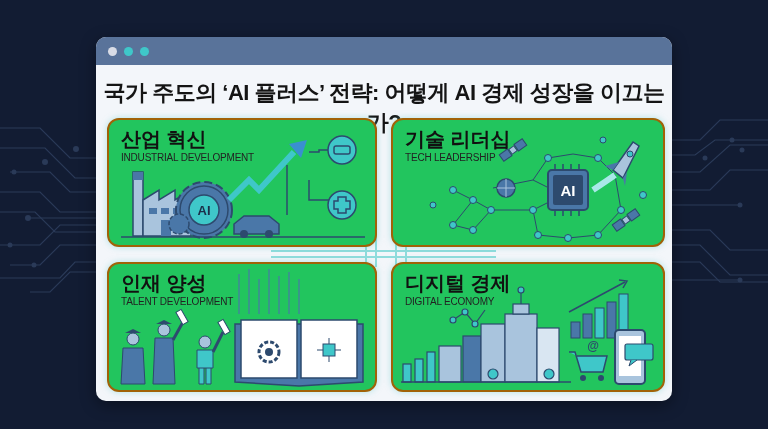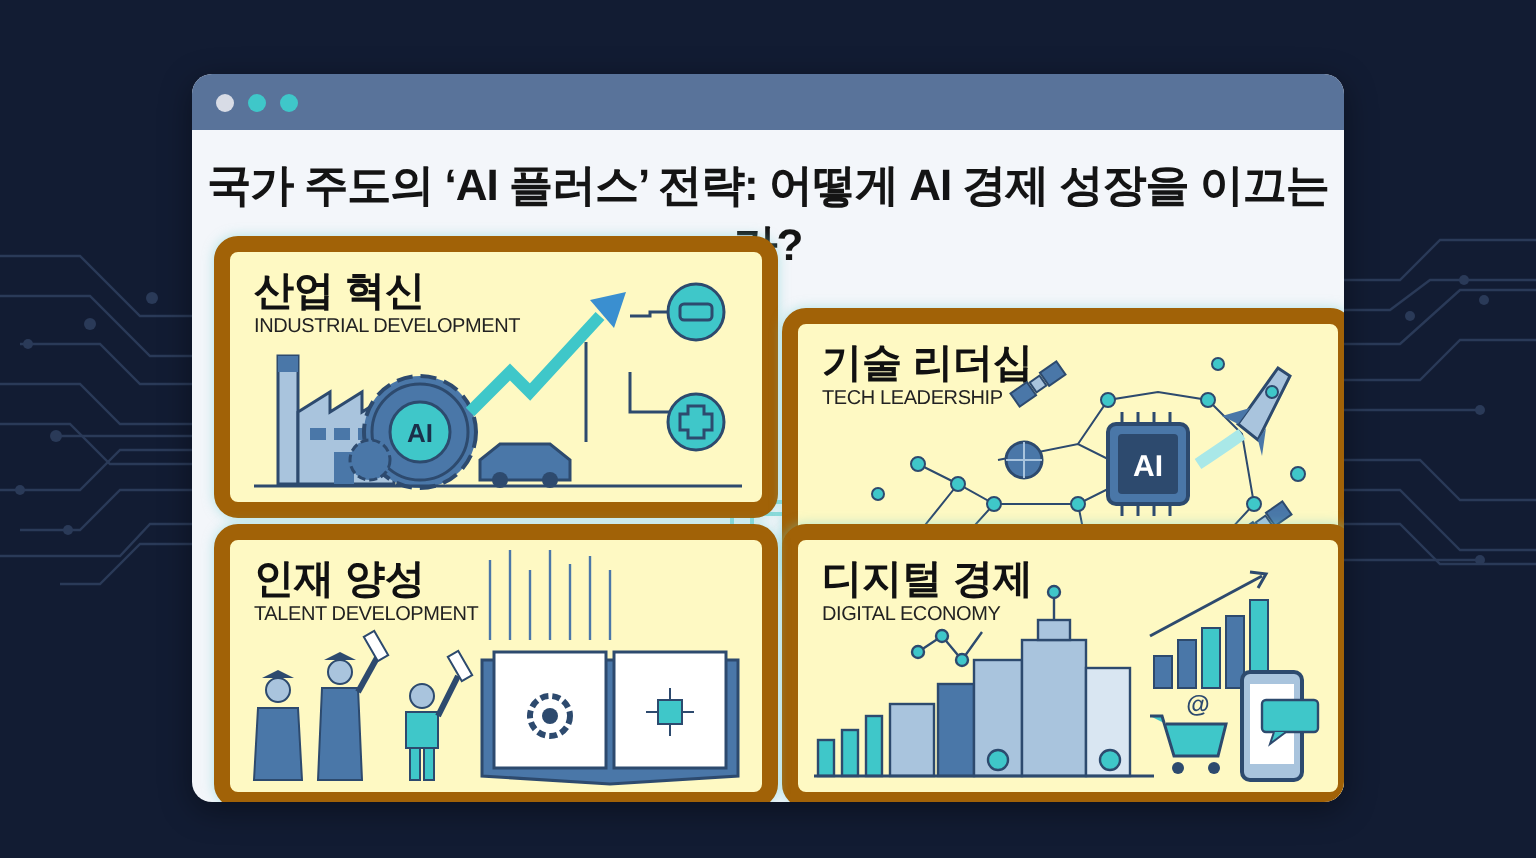--- a/index.html
+++ b/index.html
@@ -2,21 +2,21 @@
 <html><head>
 <meta charset="utf-8">
 <style>
   html, body { margin:0; padding:0; }
   body { width:768px; height:429px; overflow:hidden; background:#121c33; position:relative; font-family:"Liberation Sans", sans-serif; }
   .bg-circuit { position:absolute; left:0; top:0; width:768px; height:429px; }
   .window { position:absolute; left:96px; top:37px; width:576px; height:364px; background:#f3f6fa; border-radius:10px; overflow:hidden; box-shadow:0 4px 16px rgba(0,0,0,0.4); }
   .titlebar { height:28px; background:#59739a; display:flex; align-items:center; padding-left:12px; gap:7px; }
   .dot { width:9px; height:9px; border-radius:50%; }
   .title { position:absolute; top:41px; left:0; width:576px; text-align:center; font-size:22px; font-weight:bold; color:#141414; letter-spacing:-0.5px; }
-  .card { position:absolute; background:#fef9c3; border:8px solid #a16207; border-radius:12px; box-shadow:0 0 6px rgba(110,210,210,0.5); overflow:hidden; }
+  .card { position:absolute; background:#22c55e; border:2px solid #a16207; border-radius:12px; box-shadow:0 0 6px rgba(110,210,210,0.5); overflow:hidden; }
   .card-title { position:absolute; left:12px; top:6px; font-size:20px; font-weight:bold; color:#111; }
   .card-sub { position:absolute; left:12px; top:32px; font-size:10px; color:#222; letter-spacing:-0.2px; }
   .card svg { position:absolute; left:0; top:0; }
 </style>
 </head>
 <body>
 
 <svg class="bg-circuit" viewBox="0 0 768 429">
   <g stroke="#2a3a58" stroke-width="1.2" fill="none">
     <path d="M0 128 H40 L70 158 H100"></path>
@@ -112,21 +112,21 @@
       </g>
       <g>
         <path d="M125 114 V104 L135 96 H160 L170 104 V114Z" fill="#4a77a8" stroke="#2d4a6e" stroke-width="1.5"></path>
         <circle cx="135" cy="114" r="4" fill="#2d4a6e"></circle>
           <circle cx="160" cy="114" r="4" fill="#2d4a6e"></circle>
       </g>
       <line x1="12" y1="117" x2="256" y2="117" stroke="#2d4a6e" stroke-width="1.5"></line>
     </svg>
   </div>
 
-  <div class="card" style="left:295px;top:81px;width:270px;height:125px;margin-top:36px;">
+  <div class="card" style="left:295px;top:81px;width:270px;height:125px;">
     <div class="card-title">기술 리더십</div>
     <div class="card-sub">TECH LEADERSHIP</div>
     <svg width="270" height="125" viewBox="0 0 270 125">
       <g stroke="#2d4a6e" stroke-width="1" fill="none">
         <path d="M60 70 L80 80 L98 90 L80 110 L60 105 L80 80"></path>
         <path d="M100 68 L140 60 L170 75"></path>
           <path d="M98 90 L140 90 L170 75"></path>
         <path d="M140 90 L145 115 L175 118 L205 115 L228 90 L222 55 L205 38 L180 34 L155 38 L140 60"></path>
       </g>
       <g fill="#3fc7c9" stroke="#2d4a6e" stroke-width="1">

